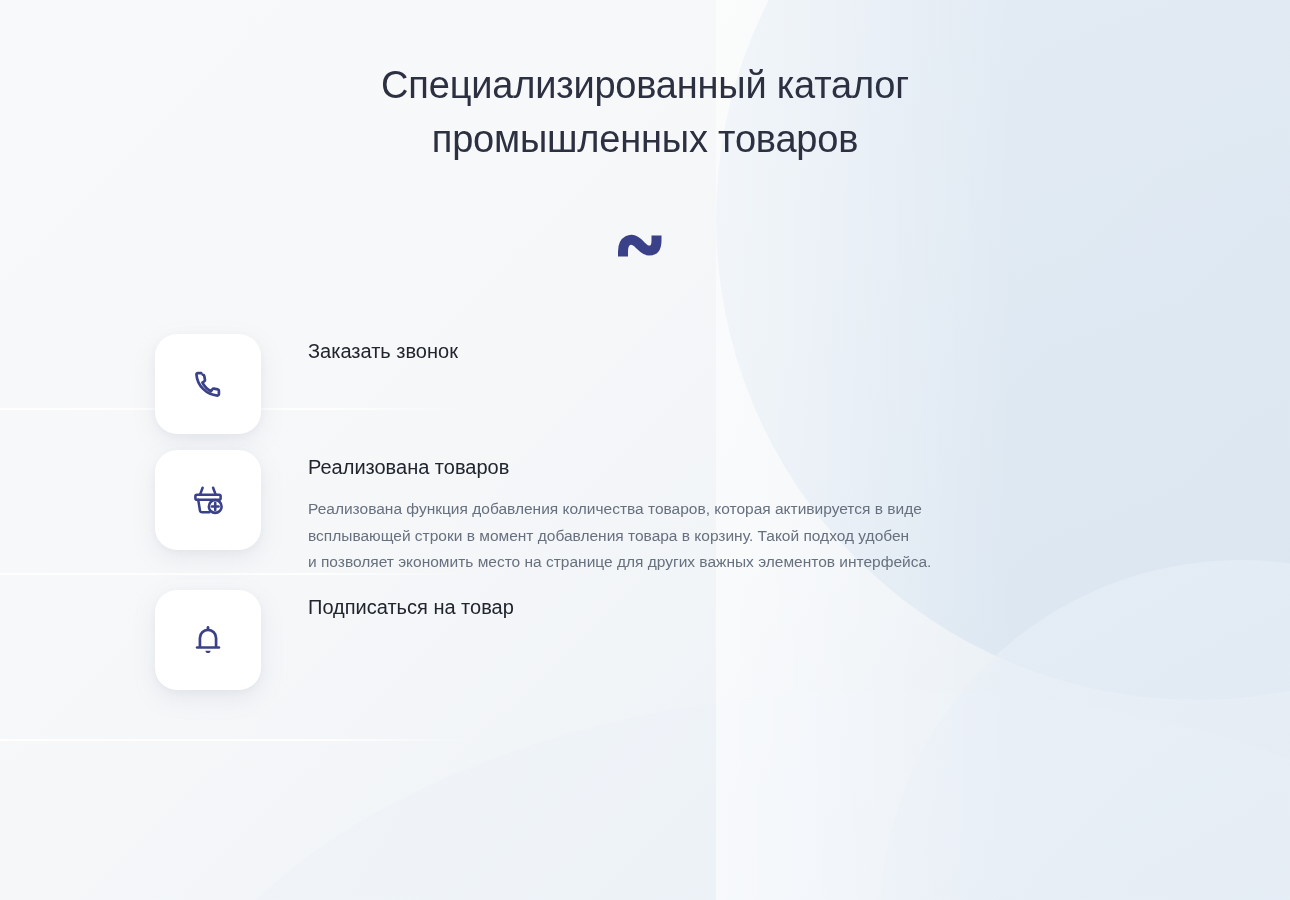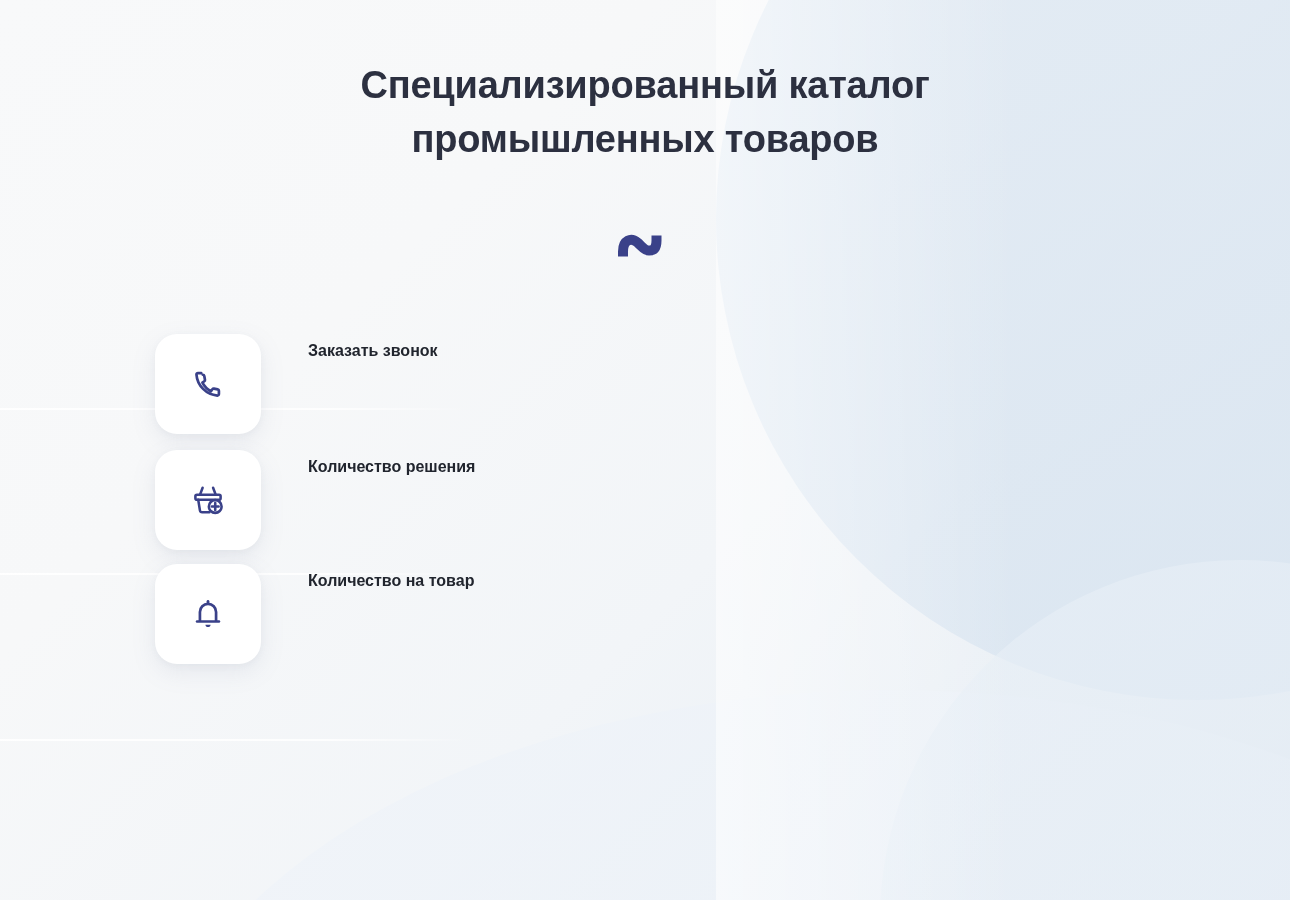--- a/index.html
+++ b/index.html
@@ -92,21 +92,21 @@
   .header {
     position: relative;
     z-index: 2;
     padding-top: 58px;
     text-align: center;
   }
 
   .page-title {
     font-size: 38px;
     line-height: 54px;
-    font-weight: bold;
+    font-weight: normal;
     color: #2c3040;
     letter-spacing: -0.2px;
     max-width: 700px;
     margin: 0 auto;
   }
 
   .squiggle-wrap {
     margin-top: 60px;
     display: flex;
     justify-content: center;
@@ -140,22 +140,22 @@
     box-shadow: 0 8px 24px rgba(120,134,160,0.13), 0 2px 6px rgba(120,134,160,0.06);
   }
 
   .feature-body {
     padding-left: 47px;
     padding-top: 6px;
     max-width: 830px;
   }
 
   .feature-title {
-    font-size: 16px;
-    font-weight: bold;
+    font-size: 20px;
+    font-weight: normal;
     color: #21252e;
     line-height: 22px;
     margin-bottom: 18px;
   }
 
   .feature-desc {
     font-size: 15.5px;
     line-height: 26.5px;
     color: #67707e;
     white-space: pre-line;
@@ -215,34 +215,37 @@
             <path d="M8.2 3.4 L6.4 8.2" stroke="#3a4189" stroke-width="1.8" stroke-linecap="round"></path>
             <path d="M15.6 3.4 L17.4 8.2" stroke="#3a4189" stroke-width="1.8" stroke-linecap="round"></path>
             <rect x="3.1" y="8.3" width="17.8" height="3.5" rx="1.1" stroke="#3a4189" stroke-width="1.8" fill="none"></rect>
             <path d="M5.1 11.9 L6.3 19.3 C6.42 20.1 7.1 20.7 7.9 20.7 H13.0" stroke="#3a4189" stroke-width="1.8" stroke-linecap="round" stroke-linejoin="round" fill="none"></path>
             <circle cx="17.1" cy="16.6" r="4.5" stroke="#3a4189" stroke-width="1.8" fill="none"></circle>
             <path d="M17.1 14.2 V19.0 M14.7 16.6 H19.5" stroke="#3a4189" stroke-width="1.8" stroke-linecap="round"></path>
           </svg>
         </span>
       </div>
       <div class="feature-body">
-        <div class="feature-title">Количество решения</div>
+        <div class="feature-title">Реализована товаров</div>
+        <div class="feature-desc">Реализована функция добавления количества товаров, которая активируется в виде
+всплывающей строки в момент добавления товара в корзину. Такой подход удобен
+и позволяет экономить место на странице для других важных элементов интерфейса.</div>
       </div>
     </div>
 
     <div class="feature-row r3">
       <div class="icon-card">
         <span>
           <svg width="34" height="34" viewBox="0 0 24 24" fill="none" aria-hidden="true">
             <path d="M12 3.0 V4.4" stroke="#3a4189" stroke-width="1.9" stroke-linecap="round"></path>
             <path d="M6.3 17.1 V10.6 C6.3 7.45 8.85 4.9 12 4.9 C15.15 4.9 17.7 7.45 17.7 10.6 V17.1" stroke="#3a4189" stroke-width="1.9" stroke-linejoin="round" fill="none"></path>
             <path d="M4.3 17.3 H19.7" stroke="#3a4189" stroke-width="1.9" stroke-linecap="round"></path>
             <path d="M10.2 19.5 H13.8 C13.8 20.5 13.0 21.2 12.0 21.2 C11.0 21.2 10.2 20.5 10.2 19.5 Z" fill="#3a4189"></path>
           </svg>
         </span>
       </div>
       <div class="feature-body">
-        <div class="feature-title">Количество на товар</div>
+        <div class="feature-title">Подписаться на товар</div>
       </div>
     </div>
 
   </div>
 </div>
 
 </body></html>

